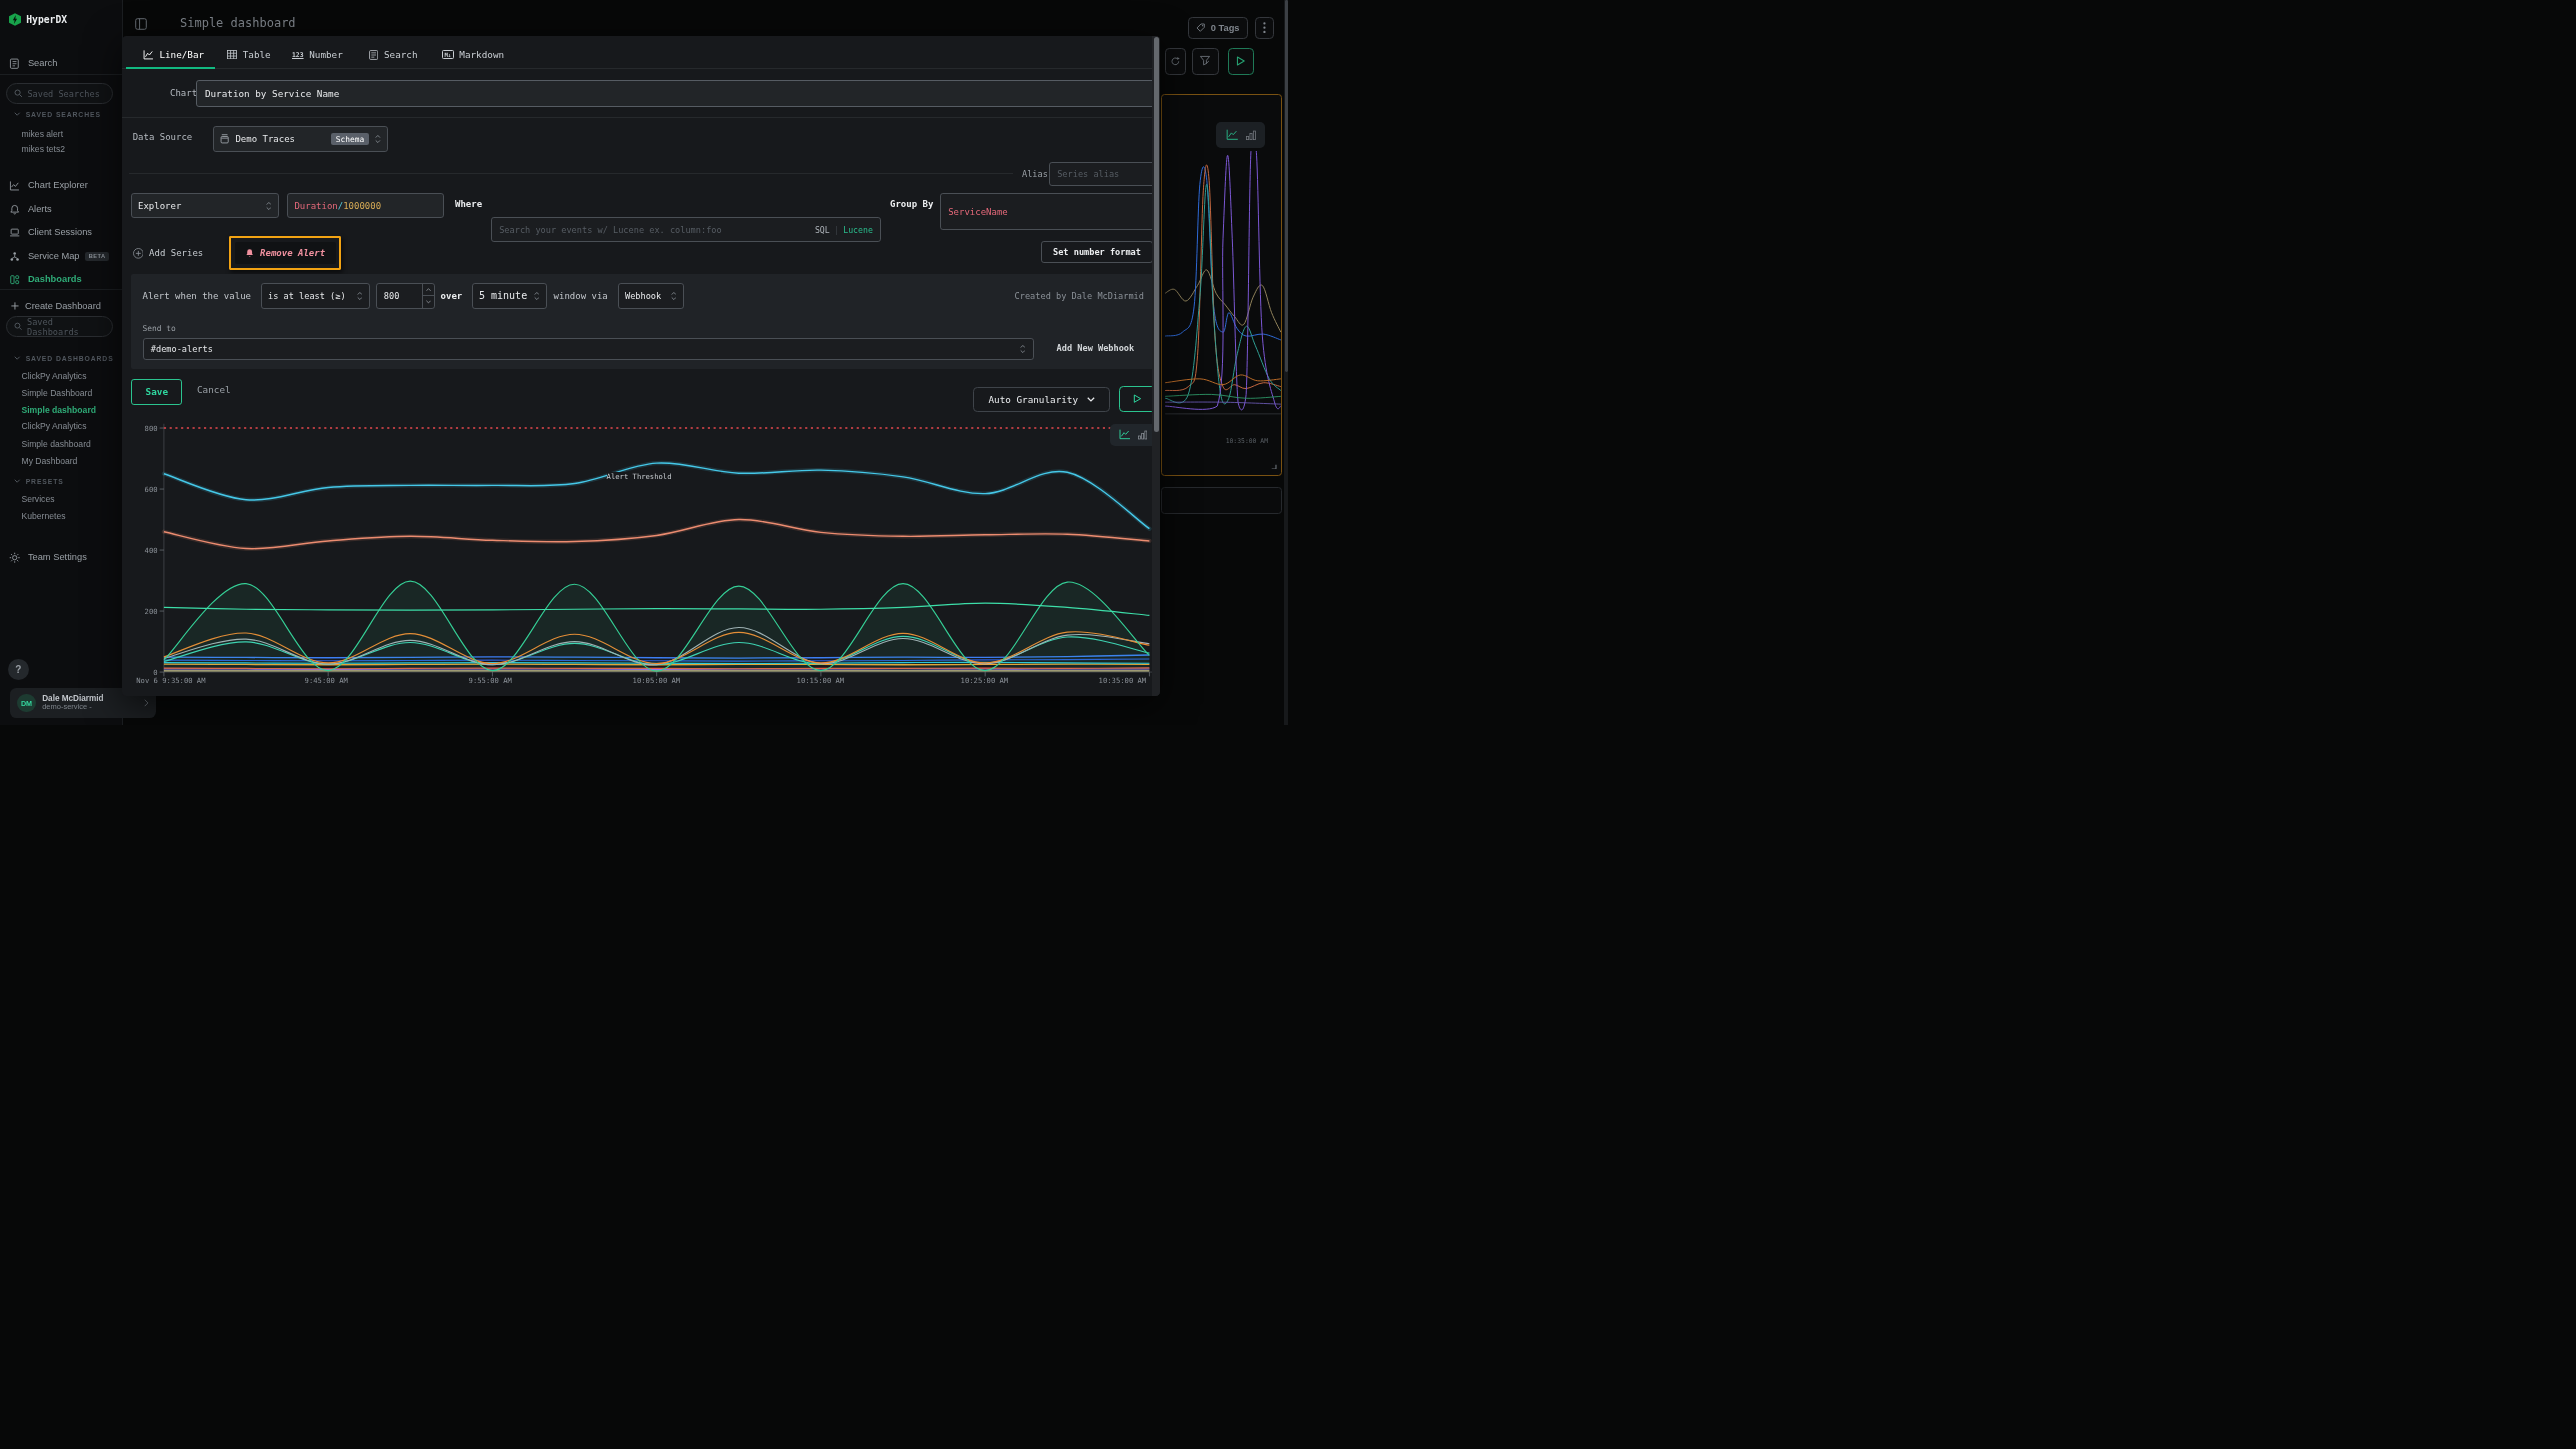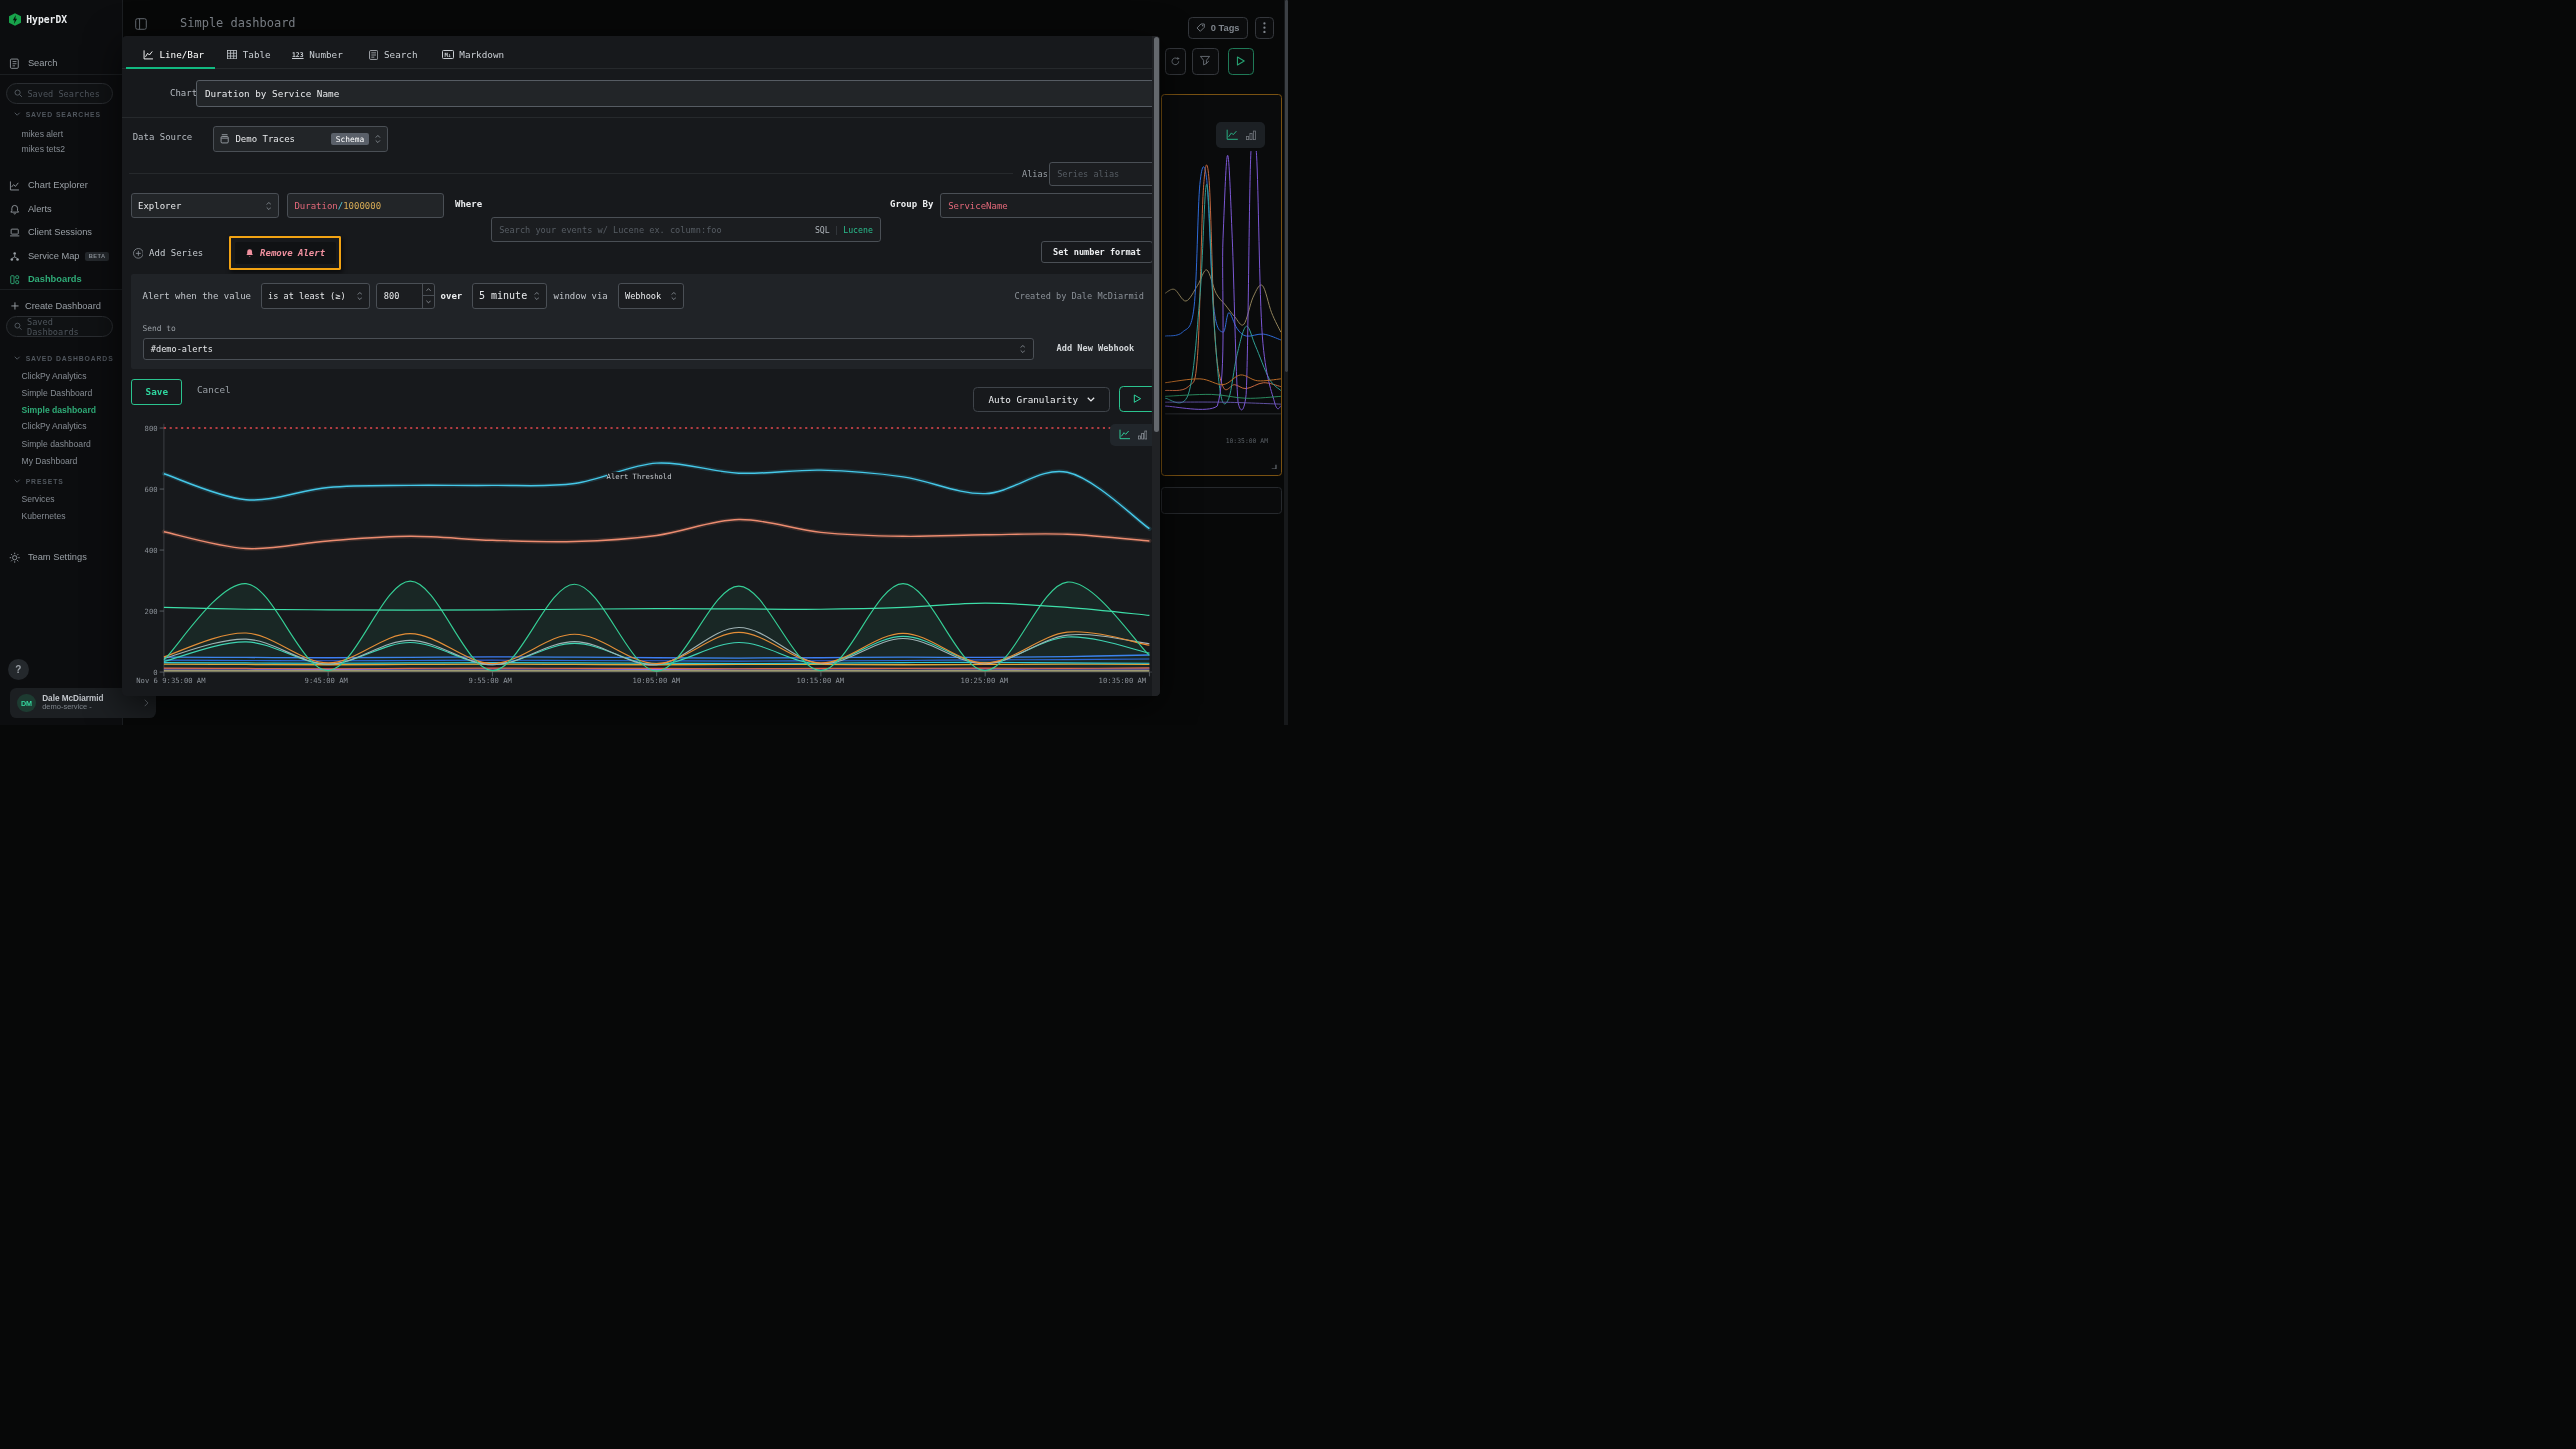--- a/index.html
+++ b/index.html
@@ -375,21 +375,21 @@
   <div class="abs" style="left:333px;top:163px;color:#eceef0;font-size:9px;font-weight:bold;">Where</div>
   <div class="input2" style="left:369px;top:157px;width:390px;height:25px;margin-top:24px;">
     <span class="ph2">Search your events w/ Lucene ex. column:foo</span>
     <span style="margin-left:auto;display:flex;gap:4.3px;font-size:8.2px;">
       <span style="color:#aeb4ba;">SQL</span>
       <span style="color:#3c4147;">|</span>
       <span style="color:#2abd8d;">Lucene</span>
     </span>
   </div>
   <div class="abs" style="left:768px;top:163px;color:#eceef0;font-size:9px;font-weight:bold;">Group By</div>
-  <div class="input2" style="left:818px;top:157px;width:215px;height:25px;">
+  <div class="input2" style="left:818px;top:157px;width:215px;height:37px;">
     <span style="color:#e5697a;font-size:9px;">ServiceName</span>
   </div>
 
   <div class="abs" style="left:10.7px;top:212px;display:flex;align-items:center;gap:5.7px;cursor:pointer;">
     <svg width="10.7" height="10.7" viewBox="0 0 15 15">
         <circle cx="7.5" cy="7.5" r="6.8" fill="none" stroke="#8d939a" stroke-width="1.1"></circle>
         <line x1="7.5" y1="4" x2="7.5" y2="11" stroke="#8d939a" stroke-width="1.2"></line>
         <line x1="4" y1="7.5" x2="11" y2="7.5" stroke="#8d939a" stroke-width="1.2"></line>
       </svg>
     <span style="color:#c7ccd1;font-size:9px;">Add Series</span>

